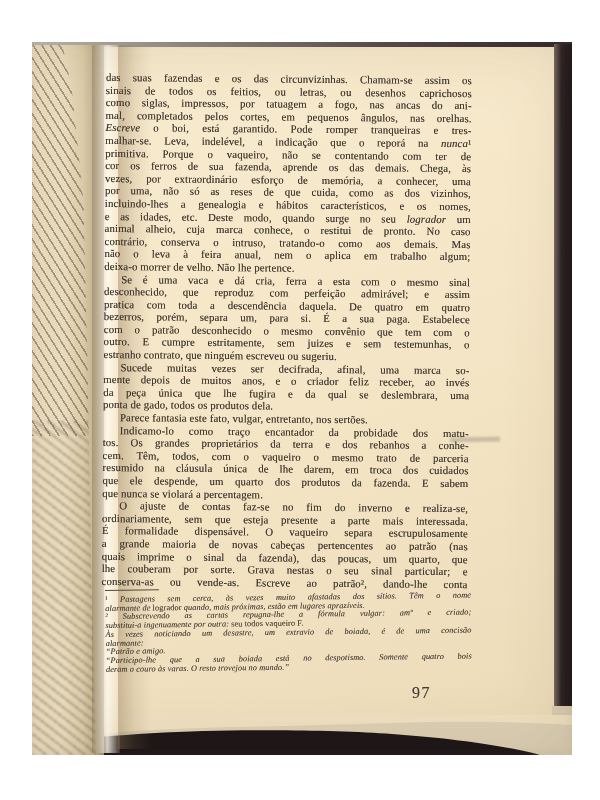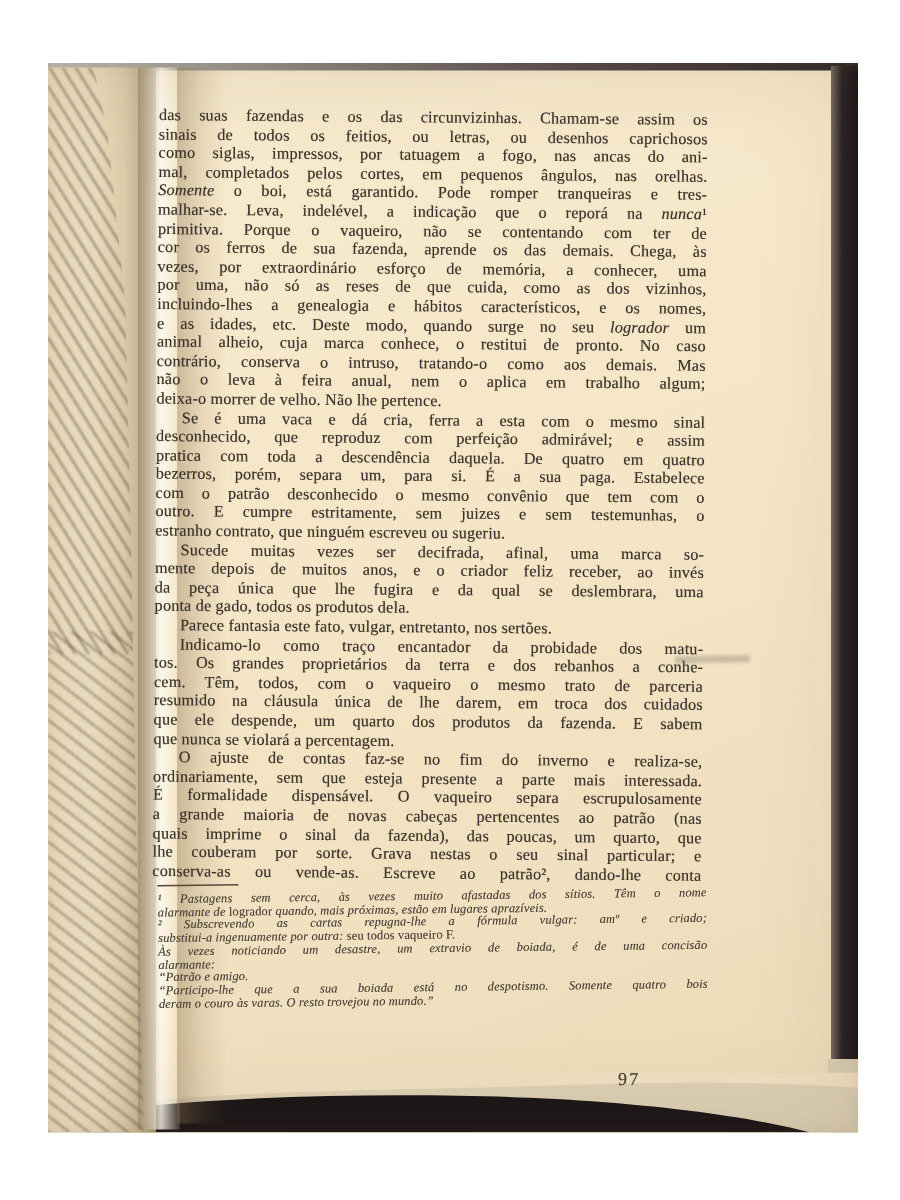--- a/index.html
+++ b/index.html
@@ -71,22 +71,22 @@
   .ln.ind{padding-left:17px;}
   .footnotes{
     position:absolute;left:74px;top:548px;width:366px;
     font-size:8.3px;line-height:8.7px;font-style:italic;color:#4a4137;
     letter-spacing:.1px;
     text-shadow:0 0 .4px rgba(74,65,55,.5);
     transform:rotate(-.7deg);transform-origin:0 100%;
   }
   .fn-rule{width:54px;height:1px;background:#55483c;margin:0 0 5px 0;}
   .page-number{
-    position:absolute;left:380px;top:670px;
-    font-size:12px;letter-spacing:1.5px;color:#463d32;
+    position:absolute;left:380px;top:642px;
+    font-size:16px;letter-spacing:1.5px;color:#463d32;
     text-shadow:0 0 .5px rgba(70,61,50,.5);
   }
   .margin-smudge{
     position:absolute;left:418px;top:395px;width:50px;height:5px;
     background:rgba(132,121,104,.35);filter:blur(1.2px);transform:rotate(-1deg);
   }
 </style>
 </head>
 <body>
 
@@ -109,21 +109,21 @@
   </div>
   <div class="fold-light"></div>
   <div class="gutter"></div>
 
   <div class="text-body">
       <div class="para">
         <div class="ln">das suas fazendas e os das circunvizinhas. Chamam-se assim os</div>
         <div class="ln">sinais de todos os feitios, ou letras, ou desenhos caprichosos</div>
         <div class="ln">como siglas, impressos, por tatuagem a fogo, nas ancas do ani-</div>
         <div class="ln">mal, completados pelos cortes, em pequenos ângulos, nas orelhas.</div>
-        <div class="ln"><span style="font-style: italic;">Somente</span><span> o boi, está garantido. Pode romper tranqueiras e tres-</span></div>
+        <div class="ln"><span style="font-style: italic;">Escreve</span><span> o boi, está garantido. Pode romper tranqueiras e tres-</span></div>
         <div class="ln"><span>malhar-se. Leva, indelével, a indicação que o reporá na </span><span style="font-style: italic;">nunca</span><span>¹</span></div>
         <div class="ln">primitiva. Porque o vaqueiro, não se contentando com ter de</div>
         <div class="ln">cor os ferros de sua fazenda, aprende os das demais. Chega, às</div>
         <div class="ln">vezes, por extraordinário esforço de memória, a conhecer, uma</div>
         <div class="ln">por uma, não só as reses de que cuida, como as dos vizinhos,</div>
         <div class="ln">incluindo-lhes a genealogia e hábitos característicos, e os nomes,</div>
         <div class="ln"><span>e as idades, etc. Deste modo, quando surge no seu </span><span style="font-style: italic;">logrador</span><span> um</span></div>
         <div class="ln">animal alheio, cuja marca conhece, o restitui de pronto. No caso</div>
         <div class="ln">contrário, conserva o intruso, tratando-o como aos demais. Mas</div>
         <div class="ln">não o leva à feira anual, nem o aplica em trabalho algum;</div>

